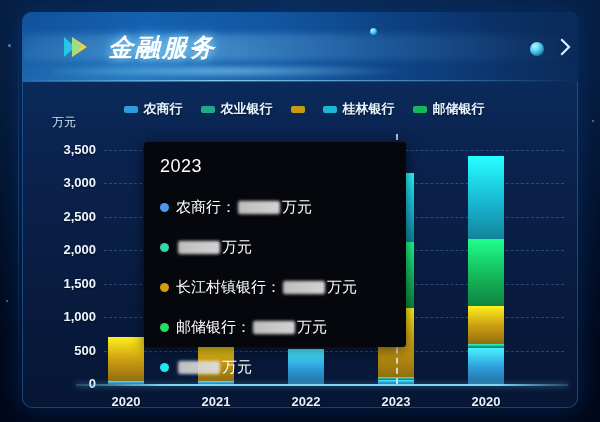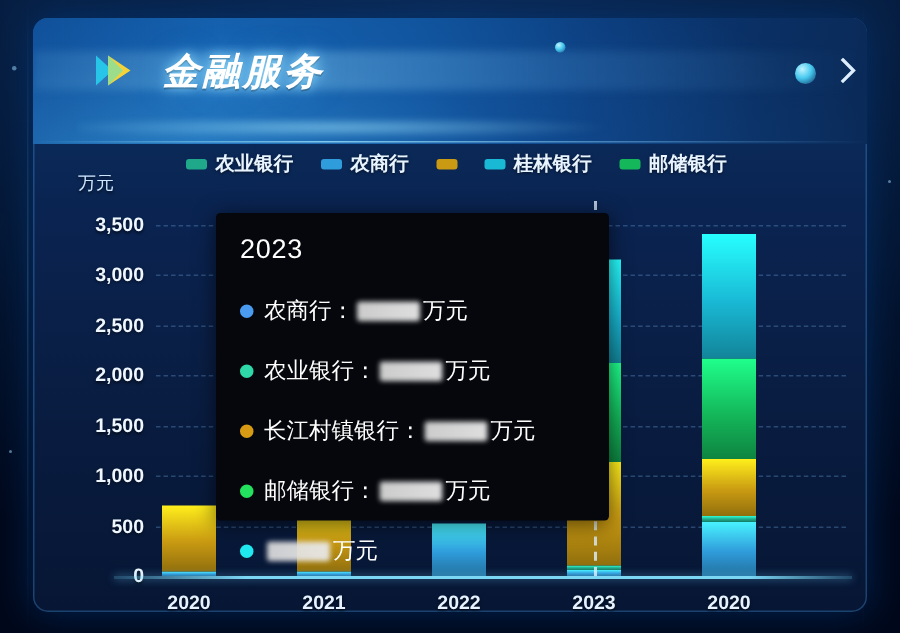--- a/index.html
+++ b/index.html
@@ -54,21 +54,21 @@
     background: linear-gradient(180deg, #0a2f63 0%, #0b2c5c 14%, #0a2350 34%, #0a1f46 55%, #081a3c 78%, #071634 100%);
     box-shadow: inset 0 0 0 1px rgba(70,150,220,.35), 0 0 24px rgba(0,60,130,.55);
     overflow: hidden;
   }
 
   
   #banner {
     position: absolute;
     left: 0; top: 0;
     width: 556px;
-    height: 84px;
+    height: 70px;
     background:
       radial-gradient(120% 260% at 18% 120%, rgba(90,200,255,.35) 0%, rgba(40,130,220,.18) 35%, rgba(10,50,120,0) 70%),
       linear-gradient(100deg, #0d4a91 0%, #125ca8 22%, #0e4f97 46%, #0b3c7c 66%, #0a2f63 86%, #0a2a58 100%);
   }
   #banner .sheen {
     position: absolute;
     left: 0; top: 22px;
     width: 100%;
     height: 26px;
     background: linear-gradient(90deg, rgba(150,225,255,.10) 0%, rgba(170,235,255,.32) 28%, rgba(120,200,255,.16) 62%, rgba(60,140,220,0) 100%);
@@ -325,26 +325,26 @@
 
       <div id="next-chevron">
         <svg width="16" height="18" viewBox="0 0 16 18">
           <polyline points="4,2 11,9 4,16" fill="none" stroke="#dceeff" stroke-width="2.2" stroke-linecap="square"></polyline>
         </svg>
       </div>
     </div>
 
     <div id="legend">
         <div class="legend-item">
+          <span class="legend-swatch" style="background: rgb(47, 156, 219);"></span>
+          <span class="legend-label">农商行</span>
+        </div>
+        <div class="legend-item">
           <span class="legend-swatch" style="background: rgb(31, 169, 138);"></span>
           <span class="legend-label">农业银行</span>
-        </div>
-        <div class="legend-item">
-          <span class="legend-swatch" style="background: rgb(47, 156, 219);"></span>
-          <span class="legend-label">农商行</span>
         </div>
         <div class="legend-item">
           <span class="legend-swatch" style="background: rgb(201, 154, 18);"></span>
         </div>
         <div class="legend-item">
           <span class="legend-swatch" style="background: rgb(25, 184, 212);"></span>
           <span class="legend-label">桂林银行</span>
         </div>
         <div class="legend-item">
           <span class="legend-swatch" style="background: rgb(20, 184, 90);"></span>
@@ -434,21 +434,20 @@
             <span class="tt-dot" style="background: rgb(74, 155, 240);"></span>
             <span class="tt-text">
               <span>农商行：</span>
               <span class="tt-value"></span>
               <span>万元</span>
             </span>
           </div>
           <div class="tt-row">
             <span class="tt-dot" style="background: rgb(47, 216, 168);"></span>
             <span class="tt-text">
-              <span>农业银行：</span>
               <span class="tt-value"></span>
               <span>万元</span>
             </span>
           </div>
           <div class="tt-row">
             <span class="tt-dot" style="background: rgb(215, 154, 20);"></span>
             <span class="tt-text">
               <span>长江村镇银行：</span>
               <span class="tt-value"></span>
               <span>万元</span>

